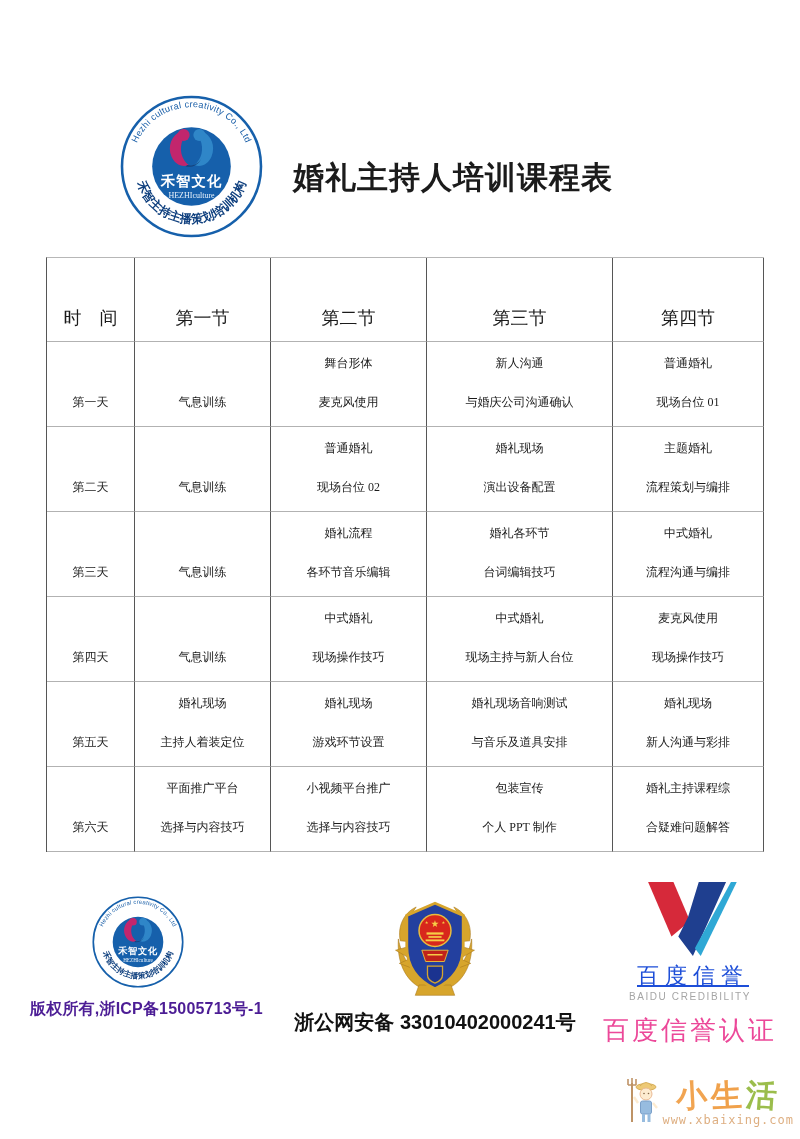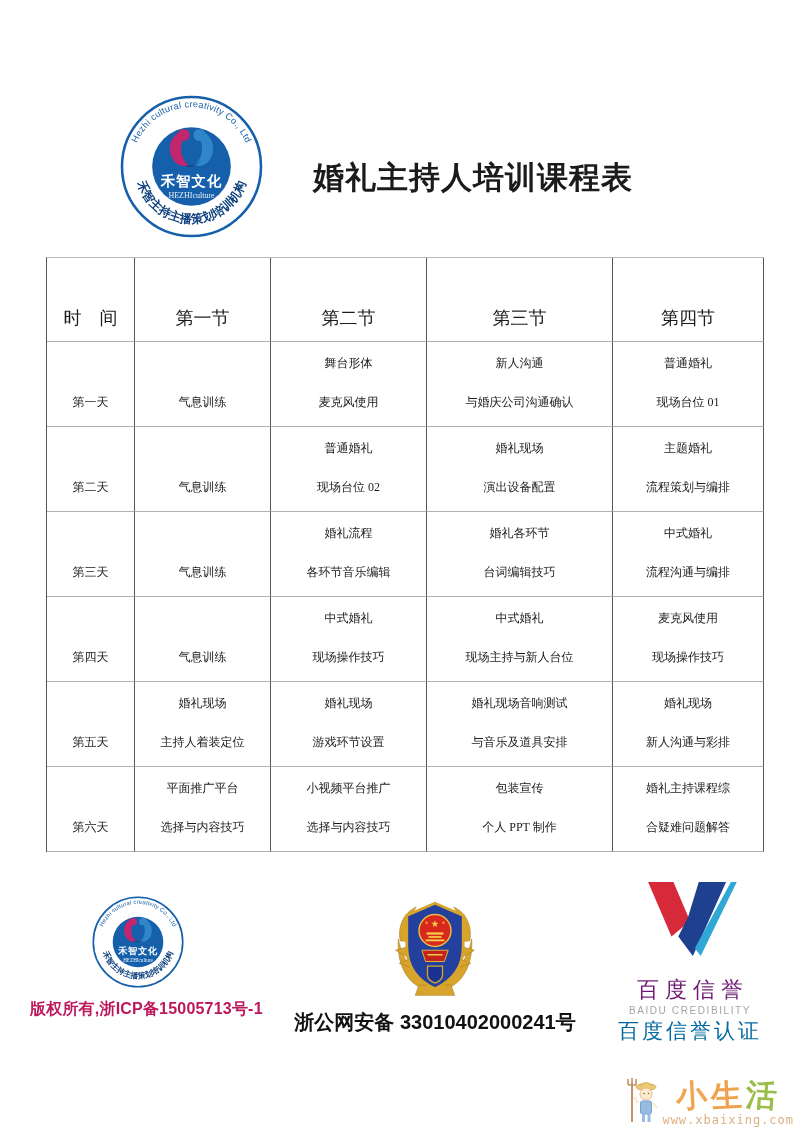--- a/index.html
+++ b/index.html
@@ -1,49 +1,49 @@
 <!DOCTYPE html>
 <html><head>
 <meta charset="utf-8">
 <style>
   html,body{margin:0;padding:0;background:#fff;}
   .page{position:relative;width:800px;height:1139px;background:#ffffff;overflow:hidden;
         font-family:"Liberation Serif","DejaVu Serif",serif;color:#1b1b1b;}
 
   
   .hezhi-logo-main{position:absolute;left:120px;top:95px;width:143px;height:143px;}
-  .page-title{position:absolute;left:273px;top:157px;width:360px;text-align:right;
+  .page-title{position:absolute;left:273px;top:157px;width:360px;text-align:center;
               font-size:31px;font-weight:700;letter-spacing:1px;white-space:nowrap;}
 
   
   .course-table{position:absolute;left:46px;top:257px;display:grid;
                 grid-template-columns:88px 136px 156px 186px 151px;
                 grid-template-rows:84px repeat(6,85px);
                 border-left:1px solid #565656;border-top:1px solid #b7b7b7;}
   .cell{border-right:1px solid #565656;border-bottom:1px solid #b2b2b2;
         display:flex;flex-direction:column;justify-content:flex-end;
         padding-bottom:4px;font-size:12px;}
   .cell.head{font-size:18px;}
   .ln{height:39px;display:flex;align-items:center;justify-content:center;white-space:nowrap;}
 
   
   .hezhi-logo-footer{position:absolute;left:92px;top:896px;width:92px;height:92px;}
   .copyright{position:absolute;left:30px;top:999px;width:260px;
              font-family:"Liberation Sans","DejaVu Sans",sans-serif;
-             font-weight:700;font-size:16px;letter-spacing:.2px;color:#be185d;white-space:nowrap;}
+             font-weight:700;font-size:16px;letter-spacing:.2px;color:#4c1d95;white-space:nowrap;}
   .police-badge{position:absolute;left:388px;top:889px;width:94px;height:114px;}
   .police-filing{position:absolute;left:275px;top:1009px;width:320px;text-align:center;
                  font-family:"Liberation Sans","DejaVu Sans",sans-serif;
                  font-weight:700;font-size:20px;color:#111;white-space:nowrap;}
   .baidu{position:absolute;left:598px;top:881px;width:184px;text-align:center;
          font-family:"Liberation Sans","DejaVu Sans",sans-serif;}
   .baidu-v{display:block;margin:0 auto;width:96px;height:76px;}
-  .baidu-title{font-size:22px;color:#701a75;letter-spacing:6px;margin-top:18px;padding-left:6px;white-space:nowrap;}
+  .baidu-title{font-size:22px;color:#1d4ed8;letter-spacing:6px;margin-top:4px;padding-left:6px;white-space:nowrap;text-decoration:underline;}
   .baidu-sub{font-size:10px;color:#a5a5a5;letter-spacing:1.6px;margin-top:0;white-space:nowrap;}
-  .baidu-caption{font-size:21px;color:#0369a1;letter-spacing:3px;margin-top:1px;font-weight:500;white-space:nowrap;}
+  .baidu-caption{font-size:26px;color:#ec4899;letter-spacing:3px;margin-top:11px;font-weight:500;white-space:nowrap;}
 
   
   .watermark{position:absolute;right:6px;bottom:12px;display:flex;align-items:flex-end;opacity:.92;}
   .wm-figure{width:34px;height:52px;margin-right:2px;}
   .wm-text{display:flex;flex-direction:column;align-items:center;}
   .wm-brand{font-size:31px;font-weight:700;line-height:30px;letter-spacing:4px;
             font-family:"Liberation Serif","DejaVu Serif",serif;}
   .wm-brand span{display:inline-block;transform:rotate(-3deg);}
   .wm-c0{color:#f09d43;}
   .wm-c1{color:#ef9a3c;}

